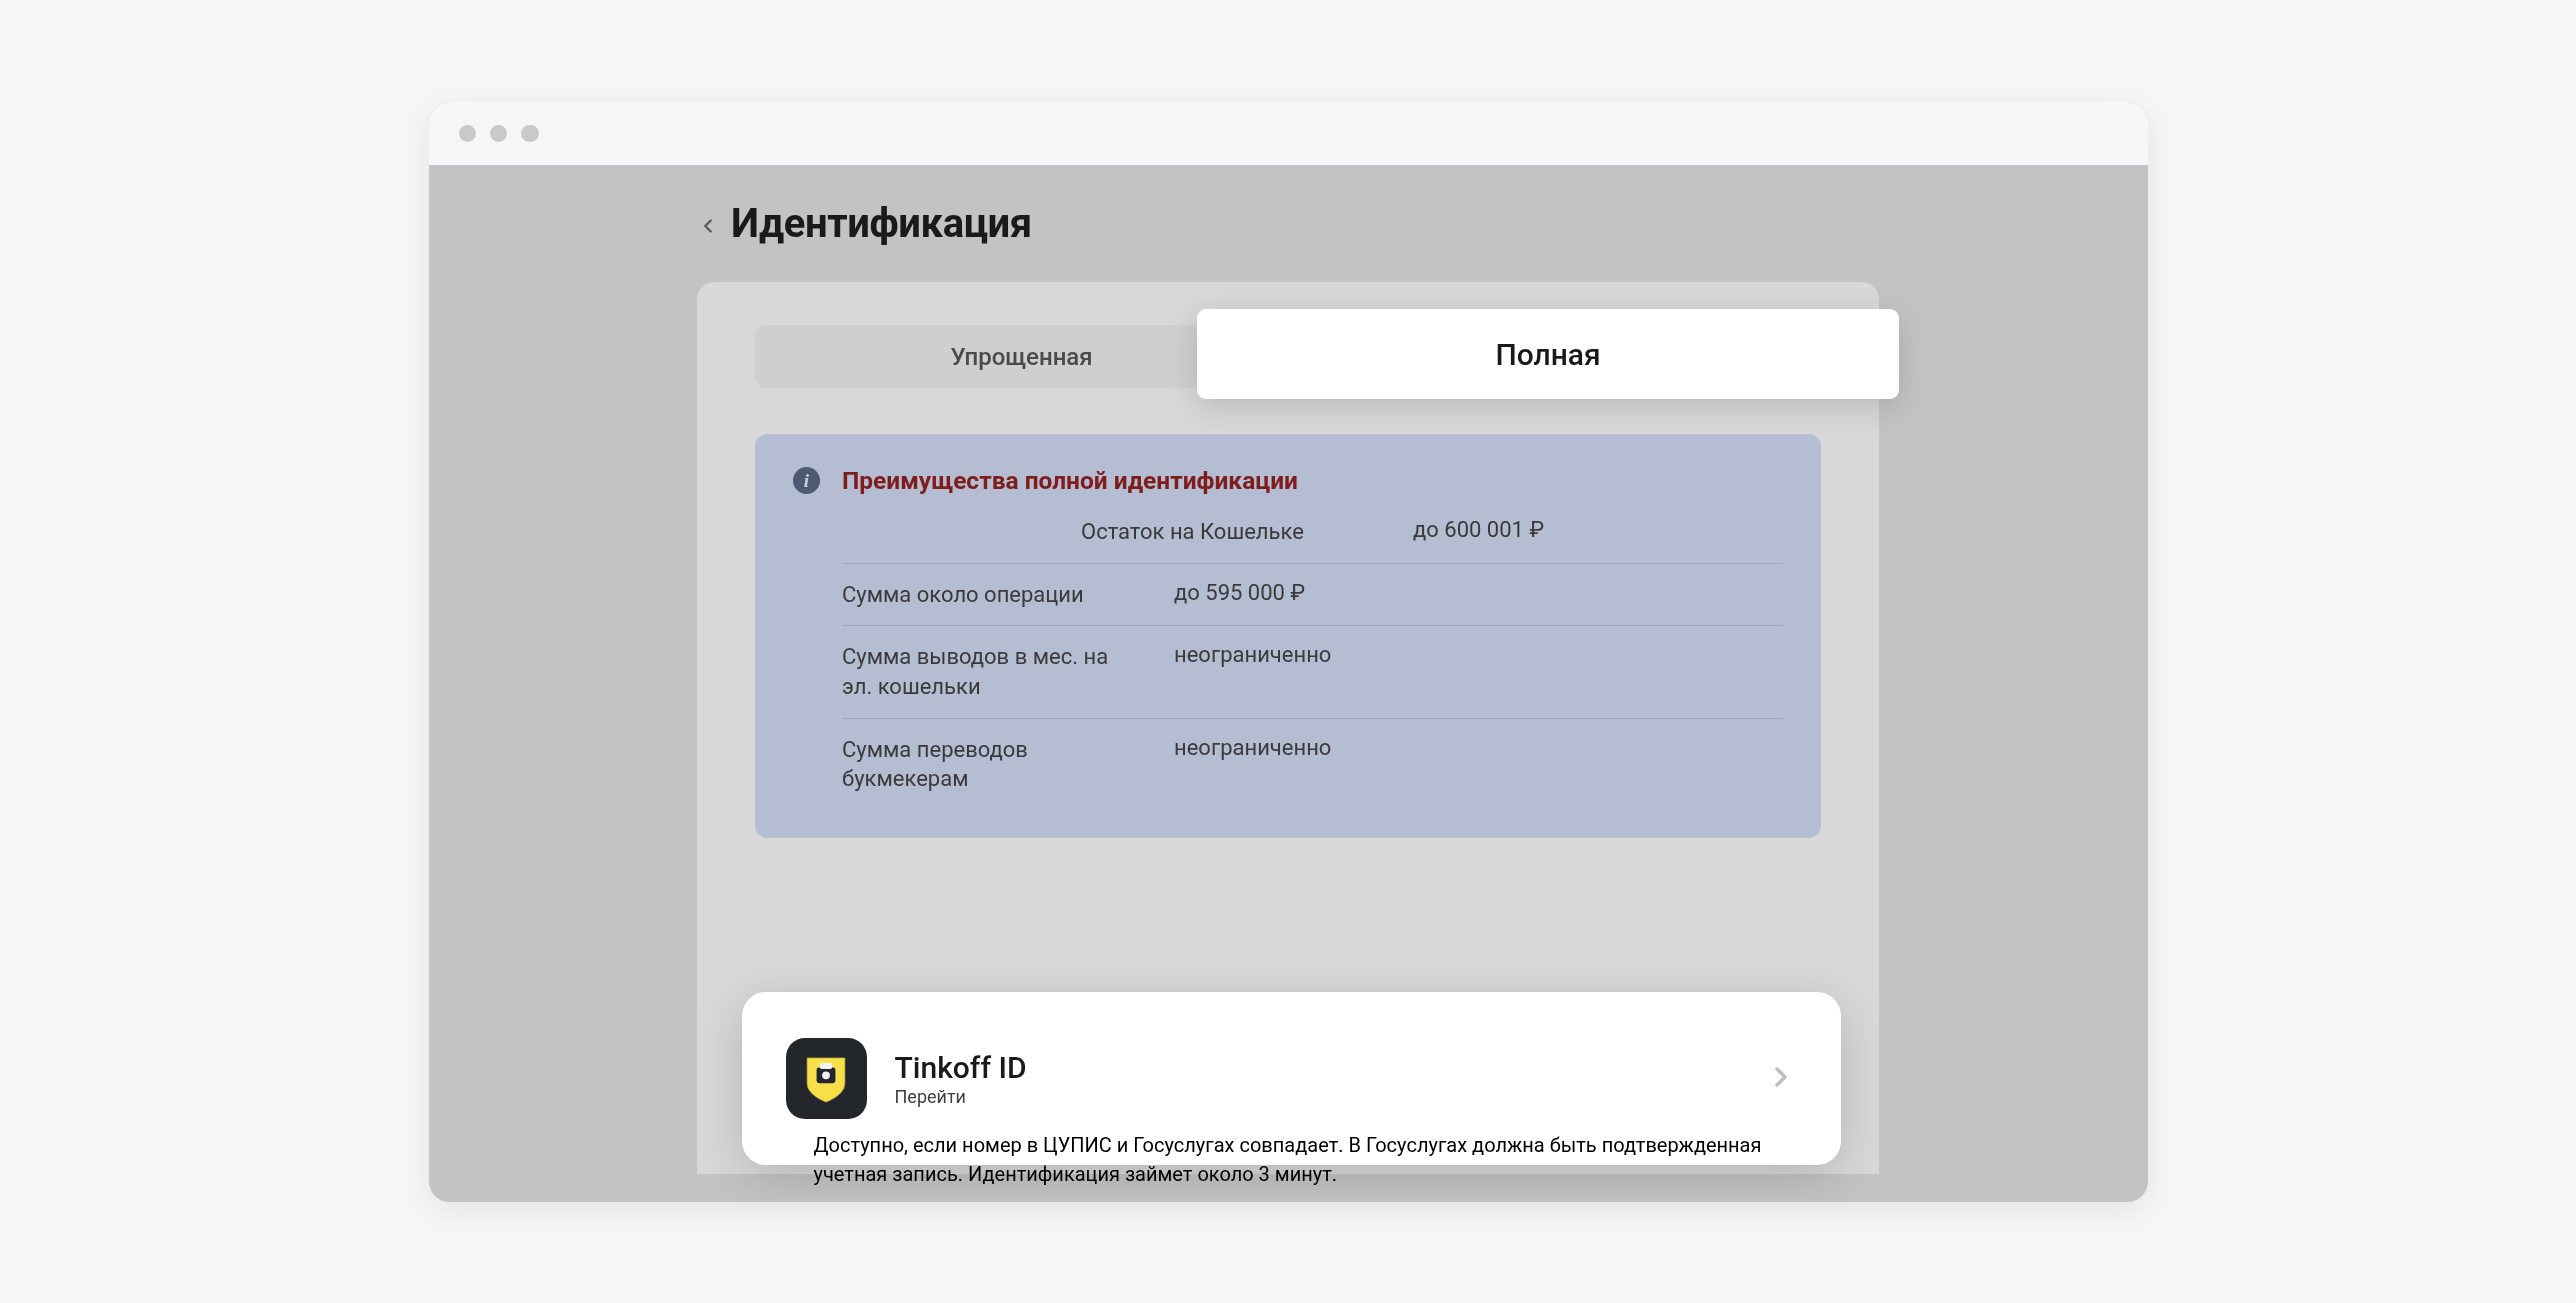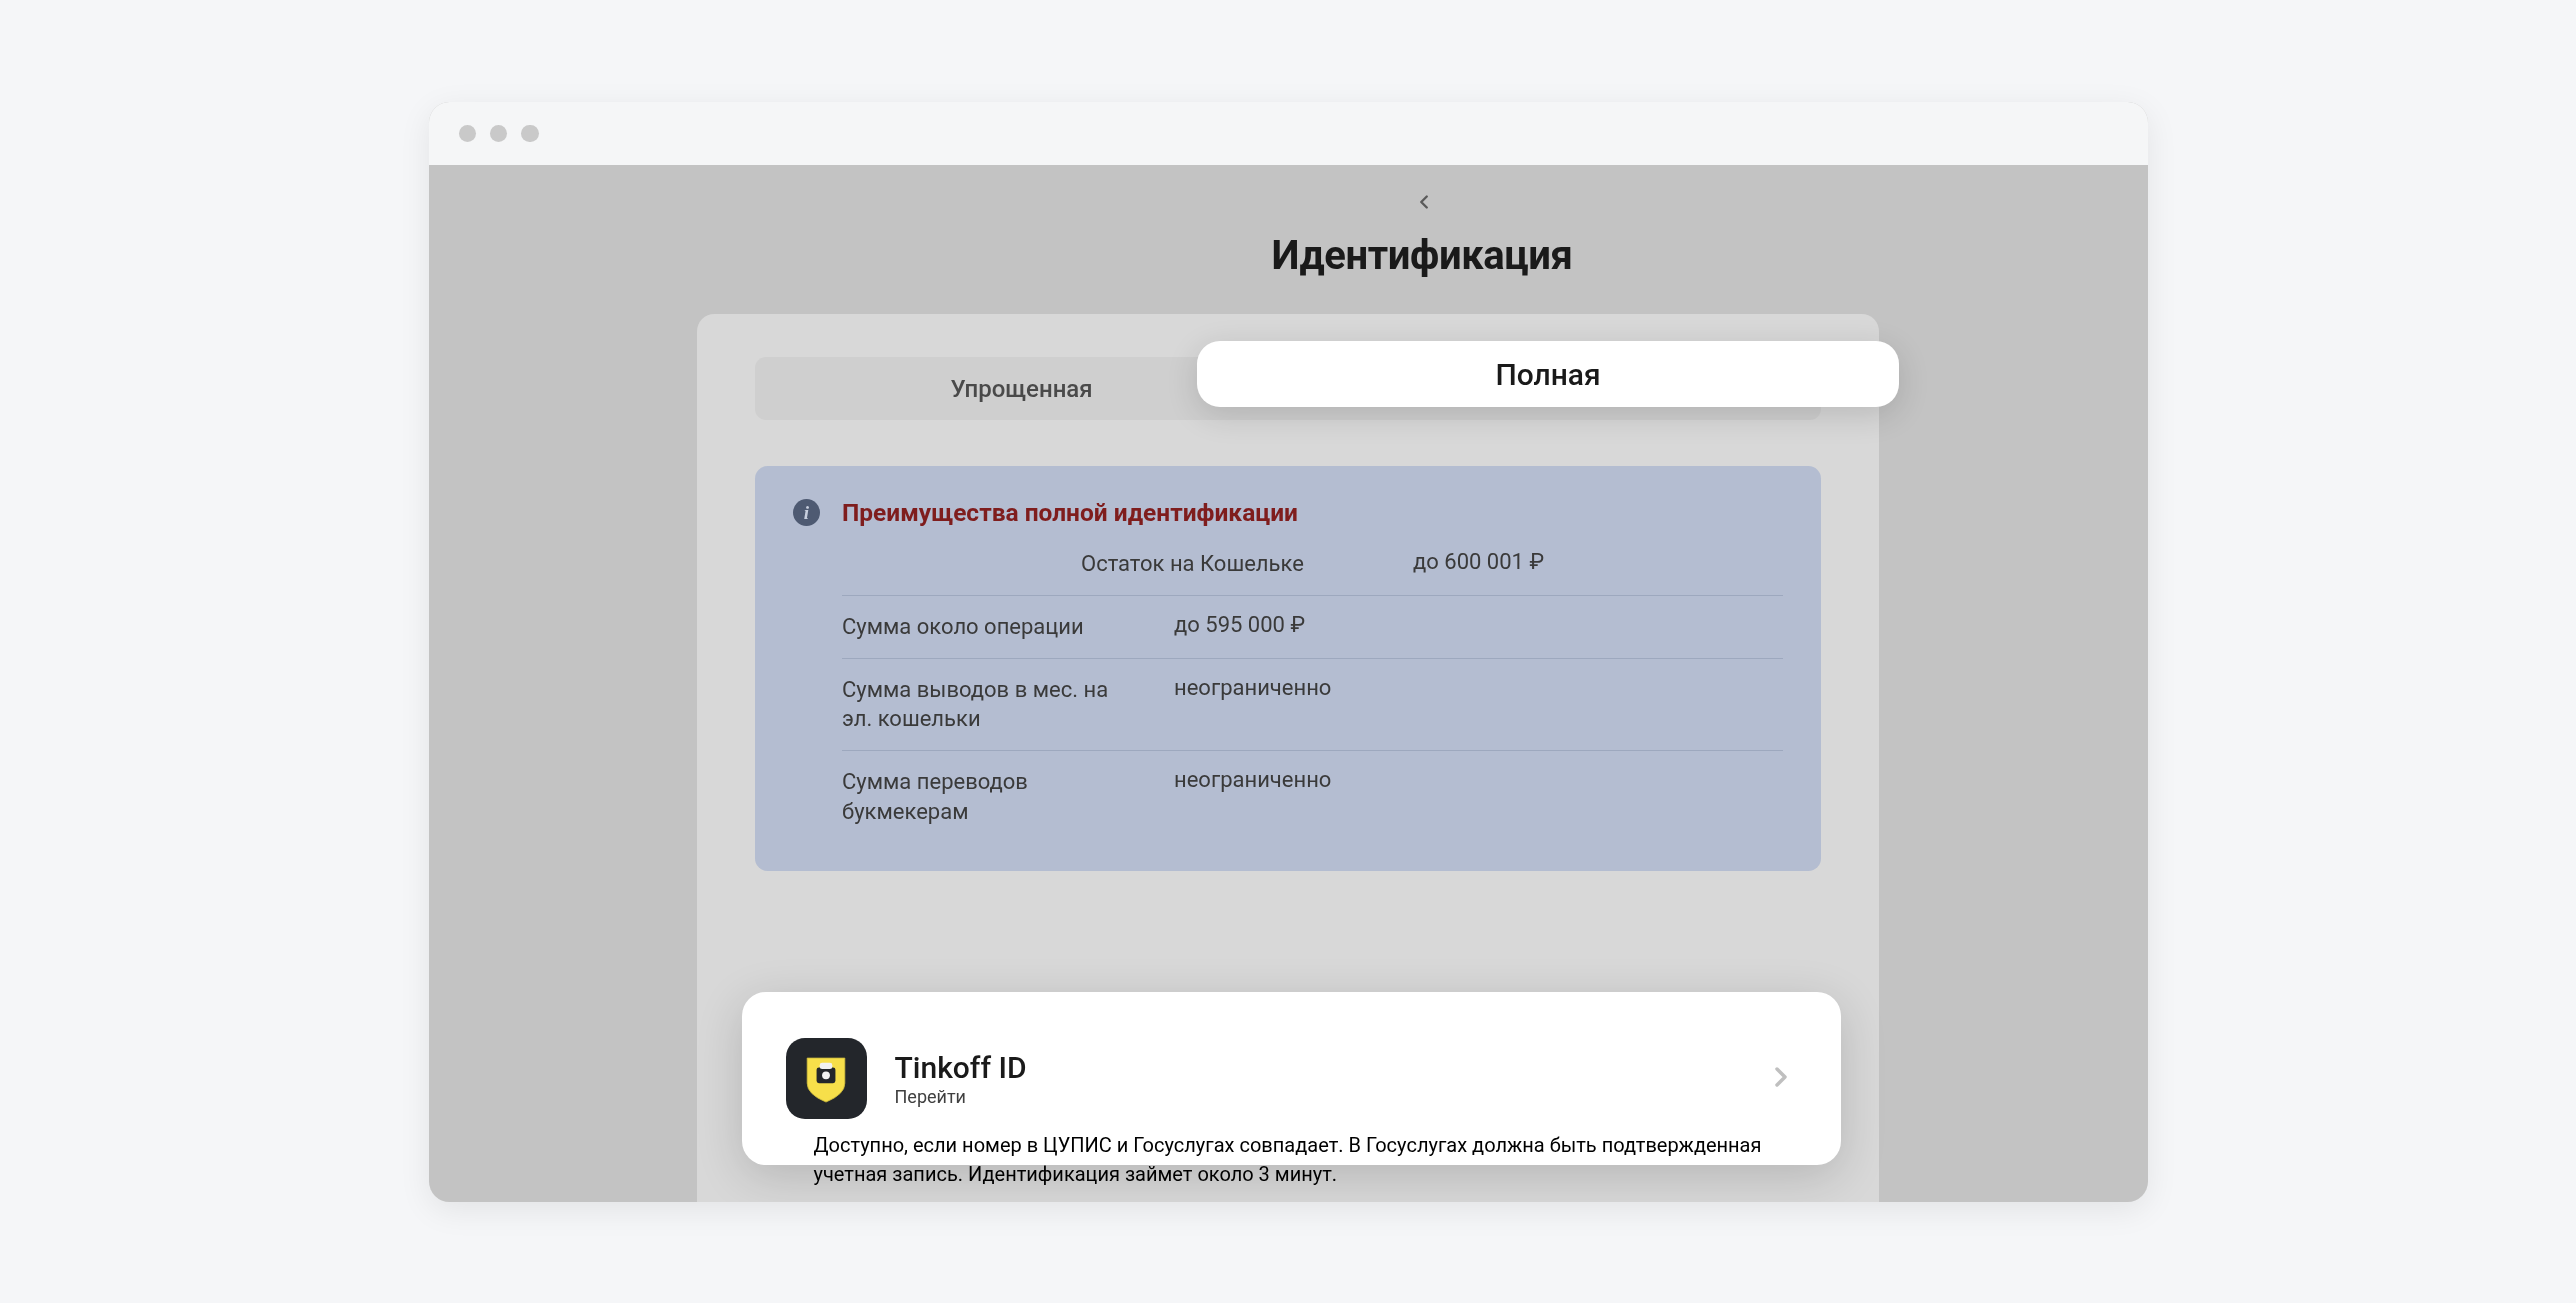--- a/index.html
+++ b/index.html
@@ -30,23 +30,22 @@
     gap: 14px;
   }
   .traffic-dot {
     width: 17.4px; height: 17.4px;
     border-radius: 50%;
     background: #c9c9c9;
   }
   .page-header {
     display: flex;
     align-items: center;
-    gap: 24px;
-    padding: 26px 0 35px 268px;
-    flex-direction: column;
+    gap: 17px;
+    padding: 35px 0 35px 268px;
   }
   .back-chevron {
     width: 17.4px; height: 17.4px;
     color: #5a5a5a;
   }
   .page-title {
     font-size: 40px;
     font-weight: 700;
     color: #1a1a1a;
     letter-spacing: -0.4px;
@@ -76,23 +75,23 @@
     font-size: 24px;
     font-weight: 500;
     color: #4a4a4a;
     cursor: pointer;
   }
   .tab-active {
     position: absolute;
     left: 442px;
     top: -16px;
     width: 702px;
-    height: 66px;
+    height: 90px;
     background: #fff;
-    border-radius: 23px;
+    border-radius: 9px;
     box-shadow: 0 8px 32px rgba(0,0,0,0.14);
     display: flex;
     align-items: center;
     justify-content: center;
     font-size: 30px;
     font-weight: 500;
     color: #1a1a1a;
   }
   .info-panel {
     background: #b4bdd1;

